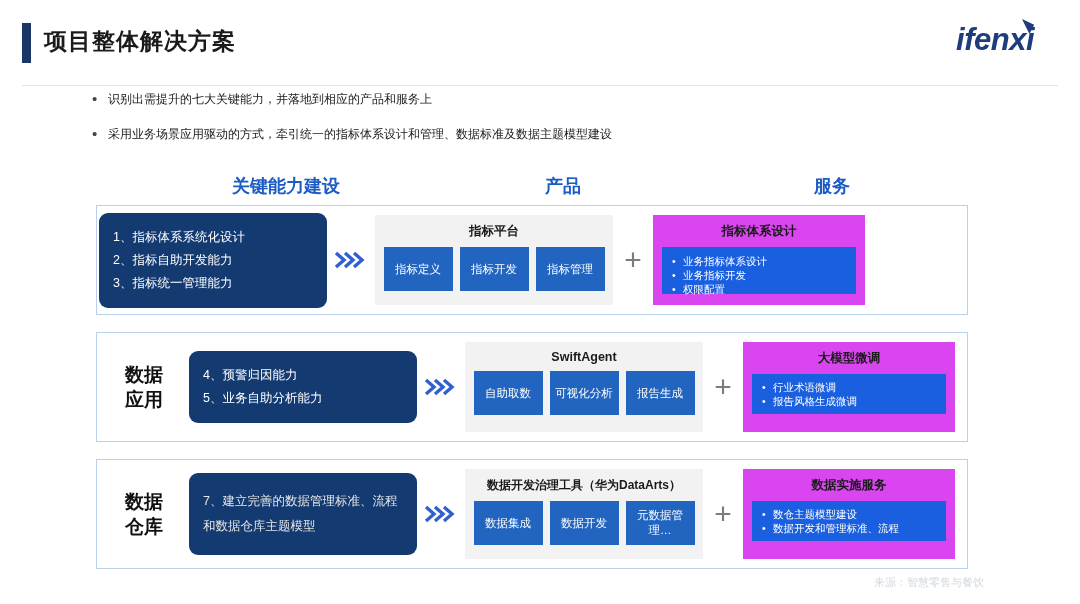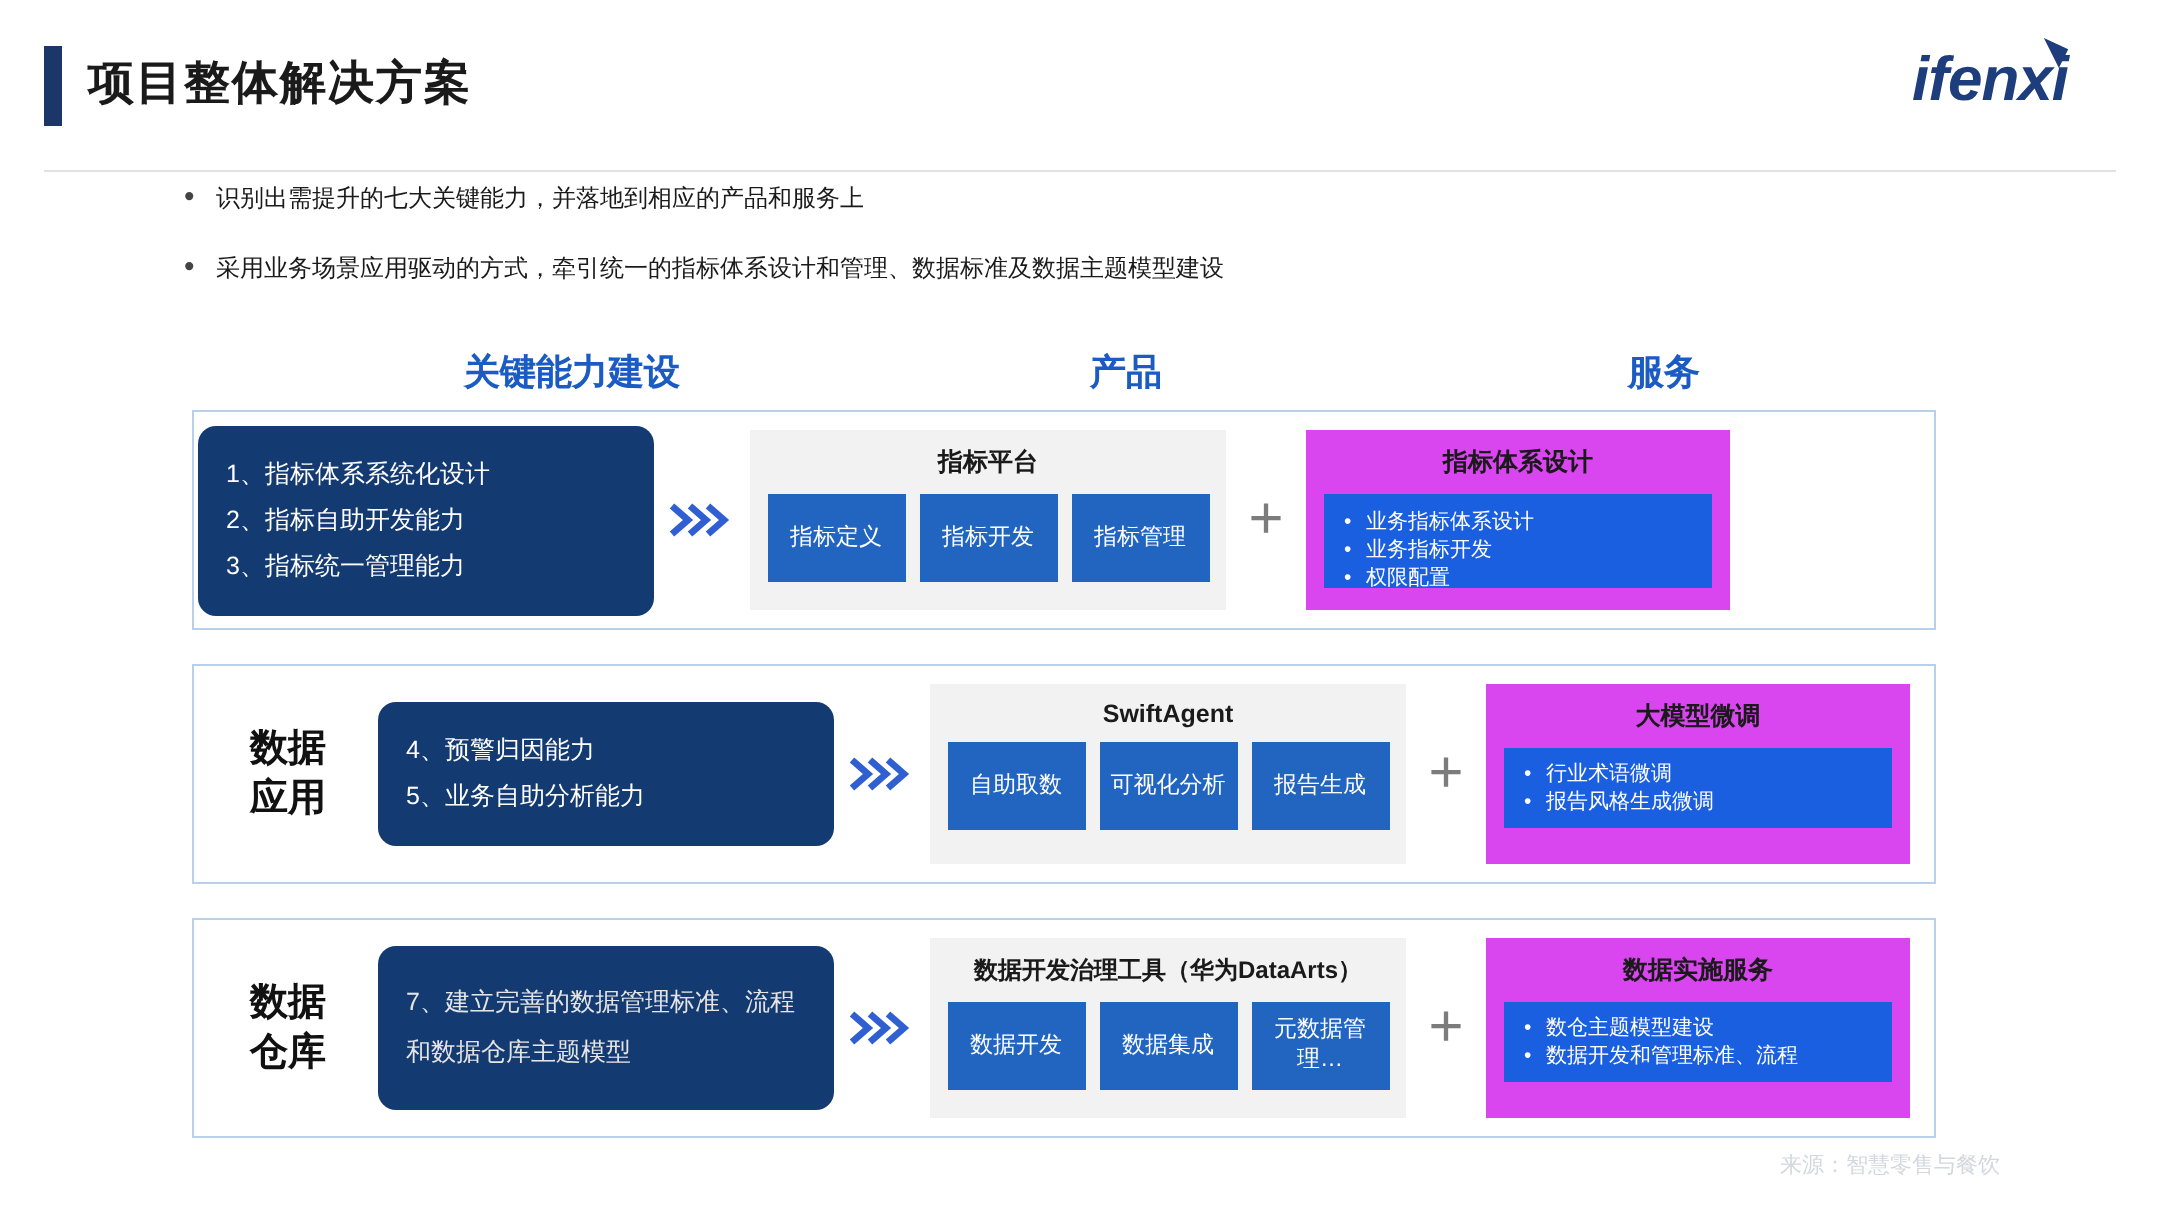--- a/index.html
+++ b/index.html
@@ -116,21 +116,21 @@
   }
   .svc-box.h3 { height: 47px; }
   .svc-box.h2 { height: 40px; padding-top: 6px; }
   .svc-item {
     font-size: 10.5px; line-height: 14px; display: flex; align-items: flex-start;
   }
   .svc-item .d { width: 11px; flex: none; }
 
   
   .source {
-    position: absolute; right: 80px; top: 575px;
+    position: absolute; right: 96px; top: 575px;
     font-size: 11px; color: #d3d8de;
   }
   .bottom-rule {
     position: absolute; left: 0; bottom: 0; width: 1080px; height: 4px; background: #fff;
   }
 </style>
 </head>
 <body>
 
 <div class="slide">
@@ -256,22 +256,22 @@
     <div class="chev">
       <svg width="32" height="20" viewBox="0 0 32 20">
         <path d="M2 3 L10 10 L2 17" stroke="#2f5fd0" stroke-width="3.4" fill="none"></path>
         <path d="M11 3 L19 10 L11 17" stroke="#2f5fd0" stroke-width="3.4" fill="none"></path>
         <path d="M20 3 L28 10 L20 17" stroke="#2f5fd0" stroke-width="3.4" fill="none"></path>
       </svg>
     </div>
     <div class="prod-panel">
       <div class="panel-title wide">数据开发治理工具（华为DataArts）</div>
       <div class="chips">
+        <div class="chip">数据集成</div>
         <div class="chip">数据开发</div>
-        <div class="chip">数据集成</div>
         <div class="chip">元数据管理…</div>
       </div>
     </div>
     <div class="plus">+</div>
     <div class="svc-panel">
       <div class="panel-title">数据实施服务</div>
       <div class="svc-box h2">
         <div class="svc-item">
           <span class="d">•</span>
           <span>数仓主题模型建设</span>

